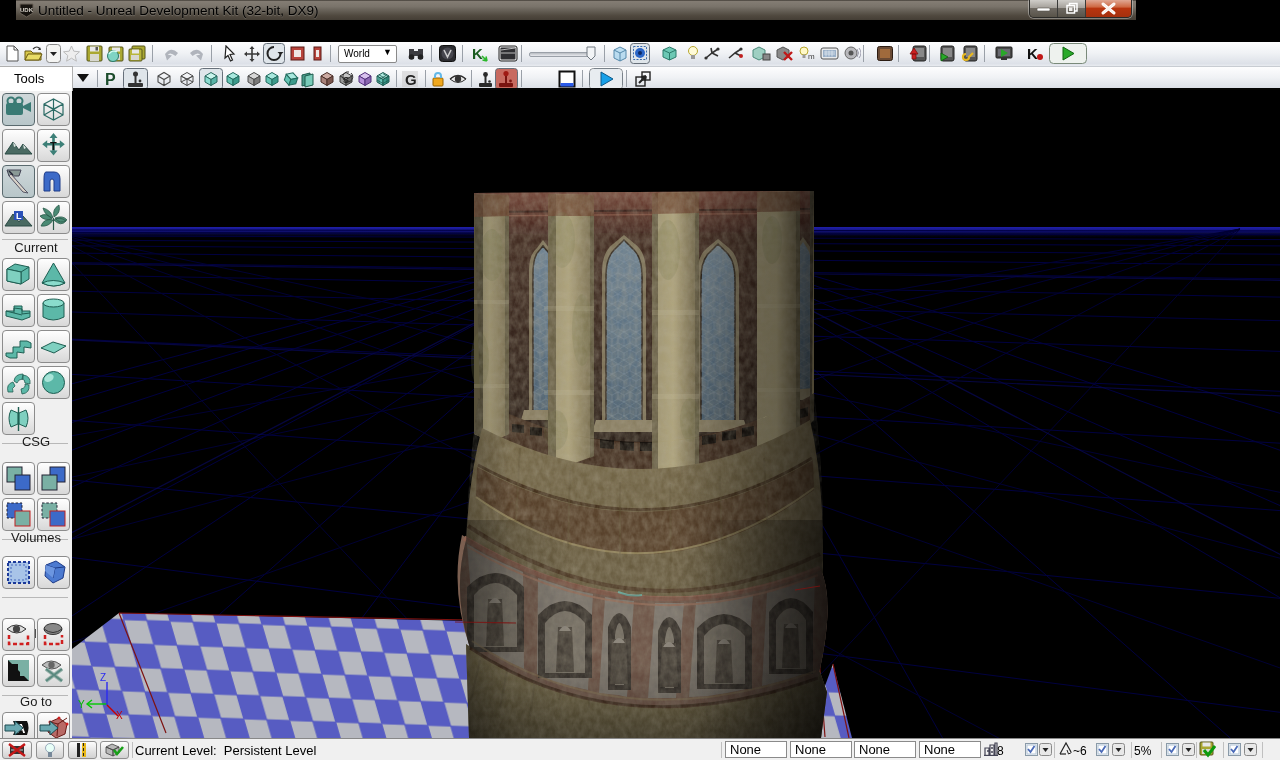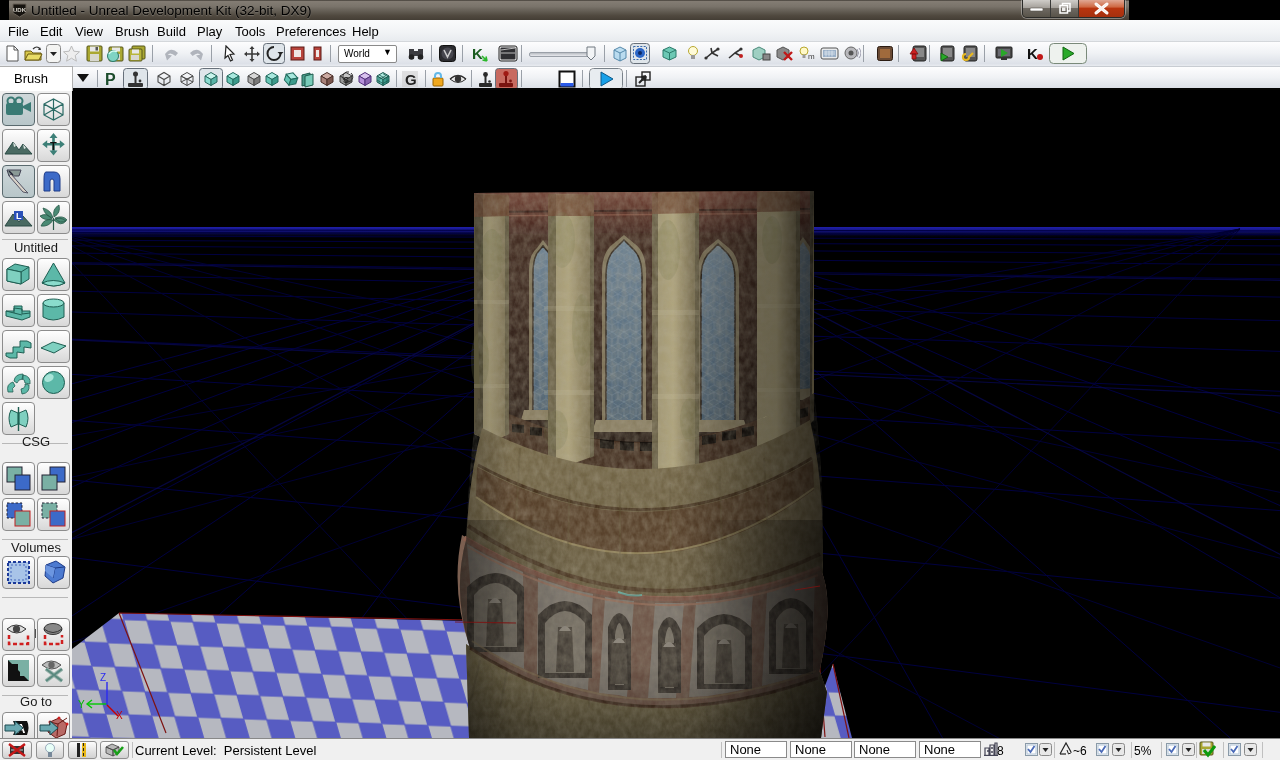--- a/index.html
+++ b/index.html
@@ -1,18 +1,18 @@
 <!DOCTYPE html>
 <html><head><meta charset="utf-8">
 <style>
 html,body{margin:0;padding:0;width:1280px;height:760px;overflow:hidden;background:#000;font-family:"Liberation Sans",sans-serif;}
 #app{position:absolute;left:0;top:0;width:1280px;height:760px;}
 .abs{position:absolute;}
 
-#titlebar{left:9px;top:0;width:1120px;height:20px;background:linear-gradient(180deg,#3a3630 0%,#837c73 7%,#7a746b 32%,#645e55 55%,#50493f 78%,#443e35 100%);}
+#titlebar{left:16px;top:0;width:1120px;height:20px;background:linear-gradient(180deg,#3a3630 0%,#837c73 7%,#7a746b 32%,#645e55 55%,#50493f 78%,#443e35 100%);}
 #titlebar .tt{position:absolute;left:22px;top:3px;font-size:13.5px;color:#000;text-shadow:0 1px 1px rgba(255,255,255,0.22);}
 #winbtns{position:absolute;right:4px;top:0;height:17px;display:flex;border:1px solid #2a2a28;border-top:none;border-radius:0 0 5px 5px;overflow:hidden;box-shadow:0 0 0 1px rgba(255,255,255,0.35);}
 .wbtn{width:27px;height:17px;background:linear-gradient(180deg,#cfcdc9 0%,#a5a19b 45%,#6e6962 50%,#585349 100%);border-right:1px solid #3a3a38;position:relative;}
 .wbtn:last-child{border-right:none;}
 #closebtn{width:45px;background:linear-gradient(180deg,#e0a894 0%,#cf6a45 40%,#b8350f 50%,#a5300e 100%);}
 .wbtn svg{position:absolute;left:0;top:0;}
 
 #menubar{left:0;top:20px;width:1280px;height:21px;background:linear-gradient(180deg,#fafbfc 0%,#f2f4f6 55%,#e8ebef 100%);border-bottom:1px solid #d4d7db;}
 #menubar span{position:absolute;top:4px;font-size:13px;color:#000;}
 
@@ -57,31 +57,20 @@
             <rect x="11" y="7.5" width="3.5" height="3.5" fill="#efeeec"></rect>
           </svg>
         </div>
       <div class="wbtn" id="closebtn">
           <svg width="45" height="17">
             <path d="M17 4 L28 13 M28 4 L17 13" stroke="#fff" stroke-width="3" stroke-linecap="round"></path>
             <path d="M17 4 L28 13 M28 4 L17 13" stroke="#f8f0ec" stroke-width="1.6" stroke-linecap="round"></path>
           </svg>
         </div>
     </div>
-  </div>
-  <div id="menubar" class="abs">
-    <span style="left:8px">File</span>
-      <span style="left:40px">Edit</span>
-      <span style="left:75px">View</span>
-      <span style="left:115px">Brush</span>
-      <span style="left:157px">Build</span>
-      <span style="left:197px">Play</span>
-      <span style="left:235px">Tools</span>
-      <span style="left:276px">Preferences</span>
-      <span style="left:352px">Help</span>
   </div>
   <div id="tb1" class="abs">
       <svg class="abs" style="left:4px;top:3px" width="16" height="17" viewBox="0 0 16 17">
         <path d="M3 1 h7 l4 4 v11 h-11 Z" fill="#fff" stroke="#555" stroke-width="1"></path>
         <path d="M10 1 v4 h4" fill="none" stroke="#555"></path>
       </svg>
       <svg class="abs" style="left:24px;top:3px" width="19" height="17" viewBox="0 0 19 17">
         <path d="M1 6 h6 l2 2 h8 v7 h-16 Z" fill="#d8c84a" stroke="#6a5a10"></path>
         <path d="M1 15 l3 -6 h14 l-3 6 Z" fill="#e8dc66" stroke="#6a5a10"></path>
         <path d="M9 4 q4 -4 7 0" fill="none" stroke="#333" stroke-width="1.2"></path>
@@ -703,21 +692,21 @@
           <text x="13" y="17" font-size="9" font-weight="bold" fill="#fff" font-family="Liberation Sans">L</text>
         </svg>
       </div>
       <div class="sbtn" style="left:37px;top:111px">
         <svg width="31" height="31" viewBox="0 0 31 31" style="position:absolute;left:0;top:0">
           <path d="M15 16 q-8 -2 -10 -10 q8 2 10 10 Z M16 15 q-2 -8 5 -12 q2 8 -5 12 Z M14 17 q-8 2 -12 -3 q7 -4 12 3 Z M17 16 q8 -3 12 2 q-7 5 -12 -2 Z M15 18 q-4 7 -12 6 q3 -8 12 -6 Z M16 18 q6 -4 12 1 q-5 6 -12 -1 Z" fill="#4a8a74" stroke="#2a5a4a" stroke-width="0.8"></path>
           <path d="M15.5 16 v12" stroke="#2a5a4a" stroke-width="1.2"></path>
         </svg>
       </div>
       <div class="sdiv" style="top:149px"></div>
-      <div class="slabel" style="top:150px">Untitled</div>
+      <div class="slabel" style="top:150px">Current</div>
       <div class="sbtn" style="left:2px;top:168px">
         <svg width="31" height="31" viewBox="0 0 31 31" style="position:absolute;left:0;top:0">
           <path d="M4 10 l8 -5 14 3 v12 l-8 5 -14 -3 Z" fill="#5cb8a8" stroke="#1e5e52"></path>
           <path d="M4 10 l14 3 8 -5 M18 13 v12" fill="none" stroke="#1e5e52"></path>
           <path d="M4 10 v12 l14 3 v-12 Z" fill="#7fd0c0" stroke="#1e5e52"></path>
         </svg>
       </div>
       <div class="sbtn" style="left:37px;top:168px">
         <svg width="31" height="31" viewBox="0 0 31 31" style="position:absolute;left:0;top:0">
           <path d="M15.5 4 L27 24 q-11 6 -23 0 Z" fill="#5cb8a8" stroke="#1e5e52"></path>
@@ -783,21 +772,21 @@
           <rect x="12" y="12" width="15" height="15" fill="#7ab0a4" stroke="#c02020"></rect>
         </svg>
       </div>
       <div class="sbtn" style="left:37px;top:408px">
         <svg width="31" height="31" viewBox="0 0 31 31" style="position:absolute;left:0;top:0">
           <rect x="4" y="4" width="15" height="15" fill="#7ab0a4" stroke="#223" stroke-dasharray="2.5 1.8"></rect>
           <rect x="12" y="12" width="15" height="15" fill="#3c6ac8" stroke="#c02020"></rect>
         </svg>
       </div>
       <div class="sdiv" style="top:449px"></div>
-      <div class="slabel" style="top:450px">Volumes</div>
+      <div class="slabel" style="top:440px">Volumes</div>
       <div class="sbtn" style="left:2px;top:466px">
         <svg width="31" height="31" viewBox="0 0 31 31" style="position:absolute;left:0;top:0">
           <rect x="5" y="5" width="21" height="21" fill="#a8c4e8" stroke="#1c3a9a" stroke-width="2" stroke-dasharray="3 2"></rect>
           <rect x="8" y="8" width="15" height="15" fill="none" stroke="#4466bb" stroke-dasharray="2 2"></rect>
         </svg>
       </div>
       <div class="sbtn" style="left:37px;top:466px">
         <svg width="31" height="31" viewBox="0 0 31 31" style="position:absolute;left:0;top:0">
           <path d="M8 8 l10 -4 9 6 -2 11 -10 5 -8 -7 Z" fill="#4c7ad0" stroke="#1c3a88"></path>
           <path d="M8 8 l9 3 9 -1 M17 11 l-2 10" stroke="#1c3a88" fill="none"></path>
@@ -850,21 +839,21 @@
           <path d="M12 9 l9 -4 8 6 -2 10 -9 4 -8 -6 Z" fill="#b86a66" stroke="#6a1a16"></path>
           <path d="M12 9 l8 2 9 -6 M20 11 l-1 12" stroke="#6a1a16" fill="none"></path>
           <circle cx="12" cy="9" r="1.5" fill="#d02020"></circle>
           <circle cx="21" cy="5" r="1.5" fill="#d02020"></circle>
           <circle cx="29" cy="11" r="1.5" fill="#d02020"></circle>
           <path d="M2 12 h10 v-4 l8 7 -8 7 v-4 h-10 Z" fill="#6aa8b0" stroke="#1c4a50"></path>
         </svg>
       </div>
     </div>
   <div id="modesbox" class="abs">
-      <span>Brush</span>
+      <span>Tools</span>
     </div>
   <div id="statusbar" class="abs">
     <span class="txt">Current Level:&nbsp; Persistent Level</span>
       <div class="stbtn" style="left:2px;width:30px">
         <svg width="28" height="16" viewBox="0 0 28 16" style="position:absolute;left:1px;top:0">
           <rect x="6" y="4" width="14" height="8" fill="#333"></rect>
           <path d="M7 8 h12" stroke="#999" stroke-width="1.5"></path>
           <path d="M5 2 l16 12 M21 2 l-16 12" stroke="#c41818" stroke-width="2.4"></path>
         </svg>
       </div>

